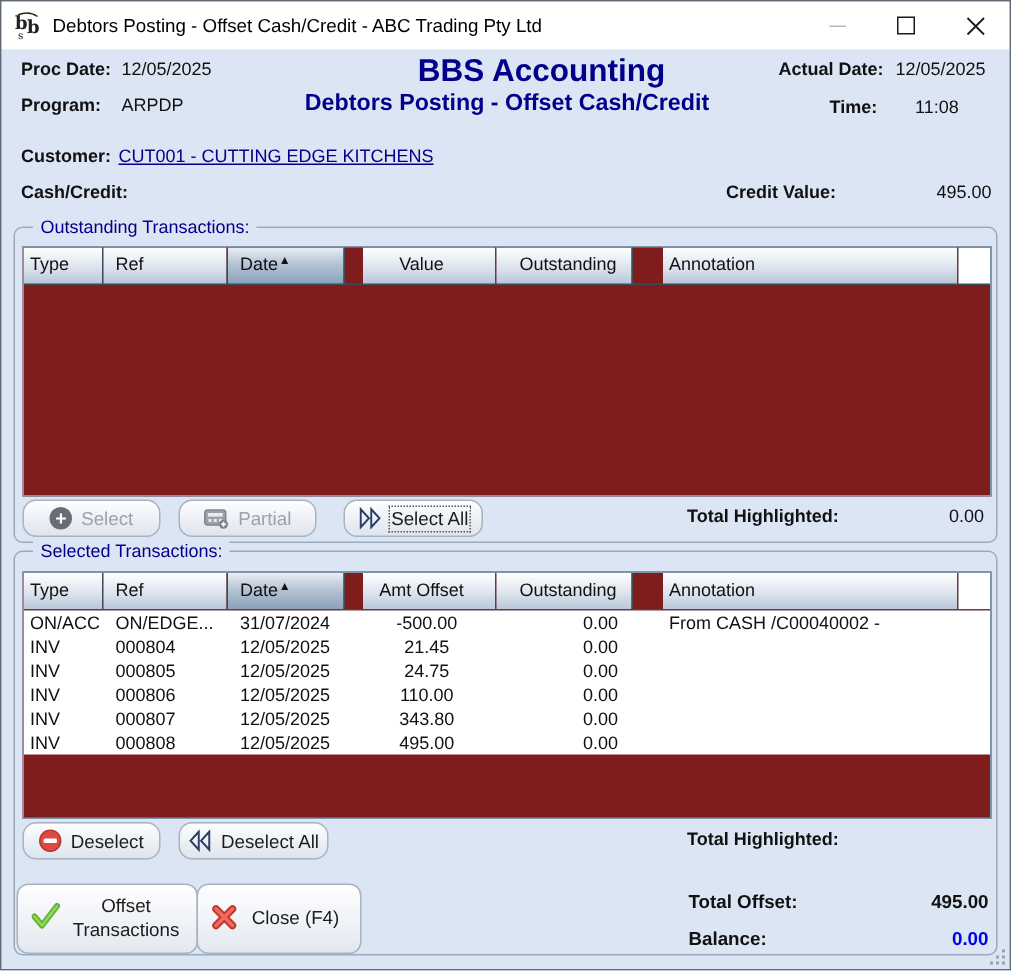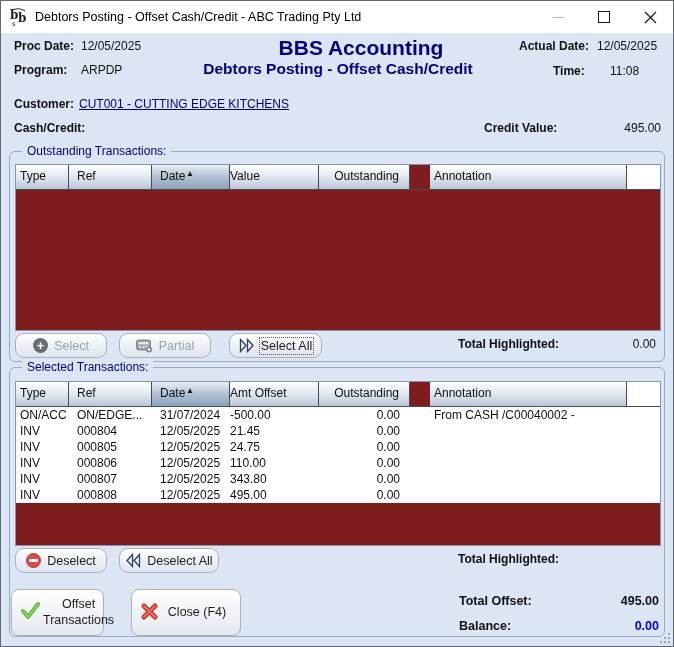--- a/index.html
+++ b/index.html
@@ -26,33 +26,33 @@
   
   .grid{position:absolute;left:5px;top:12px;width:646px;background:#7f1d1d;border:1px solid #7f96ad;box-sizing:border-box;overflow:hidden;}
   .ghead{display:flex;height:24px;border-bottom:1px solid #3e4c5c;}
   .hcell{box-sizing:border-box;border-right:1px solid #3e4c5c;background:linear-gradient(180deg,#ffffff 0%,#dde4ee 55%,#b9c7d8 100%);line-height:23px;overflow:hidden;position:relative;cursor:pointer;}
   .hcell.sorted{background:linear-gradient(180deg,#e9eef4 0%,#b6c4d4 45%,#8aa2bb 100%);}
   .sortmark{position:absolute;top:-3px;left:44%;font-size:8px;color:#111;}
   .hfill{flex:1;background:#ffffff;border-right:none;}
   .col-type{width:53px;padding-left:4px;}
   .col-ref{width:83px;padding-left:8px;}
   .col-date{width:78px;padding-left:8px;}
-  .col-val{width:89px;text-align:left;padding-right:4px;}
+  .col-val{width:89px;text-align:center;padding-right:4px;margin-left:12px;}
   .hcell.col-val{padding-right:10px;}
   .col-out{width:91px;text-align:right;padding-right:10px;}
   .col-ann{width:197px;padding-left:4px;white-space:pre;margin-left:20px;}
   .gbody{background:#fff;}
   .trow{display:flex;height:16px;line-height:16px;cursor:default;}
   .trow>div{box-sizing:border-box;overflow:hidden;white-space:nowrap;}
   
   .btn{position:absolute;height:25px;border:1px solid #a9b3bf;border-radius:9px;background:linear-gradient(180deg,#fefefe,#eaeef4 60%,#dfe5ee);display:flex;align-items:center;justify-content:center;gap:6px;font-size:12.5px;color:#1c1c1c;box-sizing:border-box;cursor:pointer;}
   .btn.disabled{color:#9aa2ac;cursor:default;}
   .btn .lbl{white-space:nowrap;}
   .btn.focused .lbl{outline:1px dotted #555;outline-offset:1px;}
-  .bigbtn{position:absolute;height:47px;width:93px;border:1px solid #a9b3bf;border-radius:8px;background:linear-gradient(180deg,#fefefe,#eef1f6 60%,#e3e8f0);display:flex;align-items:center;box-sizing:border-box;cursor:pointer;font-size:12.5px;color:#1c1c1c;}
+  .bigbtn{position:absolute;height:47px;width:121px;border:1px solid #a9b3bf;border-radius:8px;background:linear-gradient(180deg,#fefefe,#eef1f6 60%,#e3e8f0);display:flex;align-items:center;box-sizing:border-box;cursor:pointer;font-size:12.5px;color:#1c1c1c;}
   .bigbtn .bicon{margin-left:9px;flex:0 0 auto;}
   .bigbtn .blbl{flex:1;text-align:center;line-height:1.25;padding:0 6px 0 2px;}
   
   .circle-icon{width:15px;height:15px;border-radius:50%;display:flex;align-items:center;justify-content:center;flex:0 0 auto;}
   .ci-gray{background:#686d74;}
   .ci-red{background:#e04843;border:1px solid #b53832;box-sizing:border-box;}
   .ci-plus{color:#fff;font-size:13px;font-weight:bold;line-height:1;margin-top:-1px;}
   .ci-bar{width:9px;height:3px;background:#fff;border-radius:1px;}
   .grip{position:absolute;right:3px;bottom:3px;width:10px;height:10px;cursor:nwse-resize;}
   .grip i{position:absolute;width:2px;height:2px;background:#9aa4ae;}

